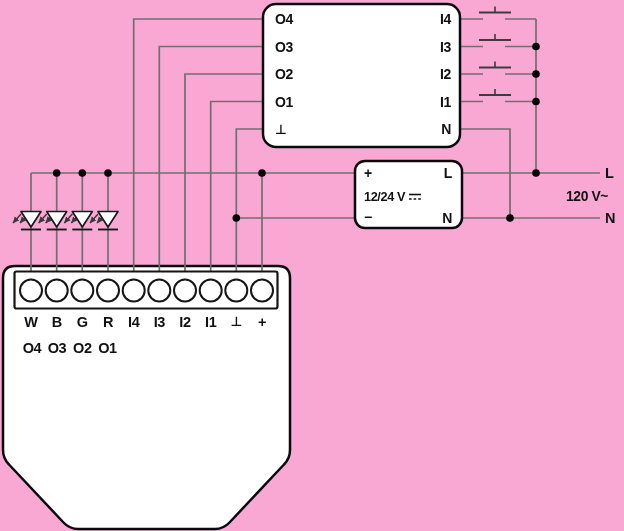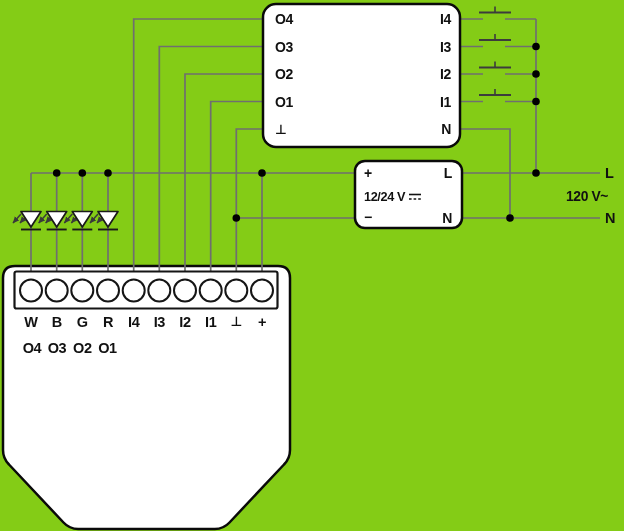--- a/index.html
+++ b/index.html
@@ -1,16 +1,16 @@
 <!DOCTYPE html>
 <html><head>
 <meta charset="utf-8">
 <style>
   html,body{margin:0;padding:0;background:#ffffff;}
-  .stage{width:624px;height:531px;position:relative;background:#84cc16;}
+  .stage{width:624px;height:531px;position:relative;background:#f9a8d4;}
   svg{display:block;}
   text{
     font-family:"Liberation Sans","DejaVu Sans",sans-serif;
     font-weight:700;
     fill:#111;
     letter-spacing:-0.4px;
   }
   .t14{font-size:14px;}
   .t14b{font-size:14.5px;}
   .t13{font-size:13px;}

